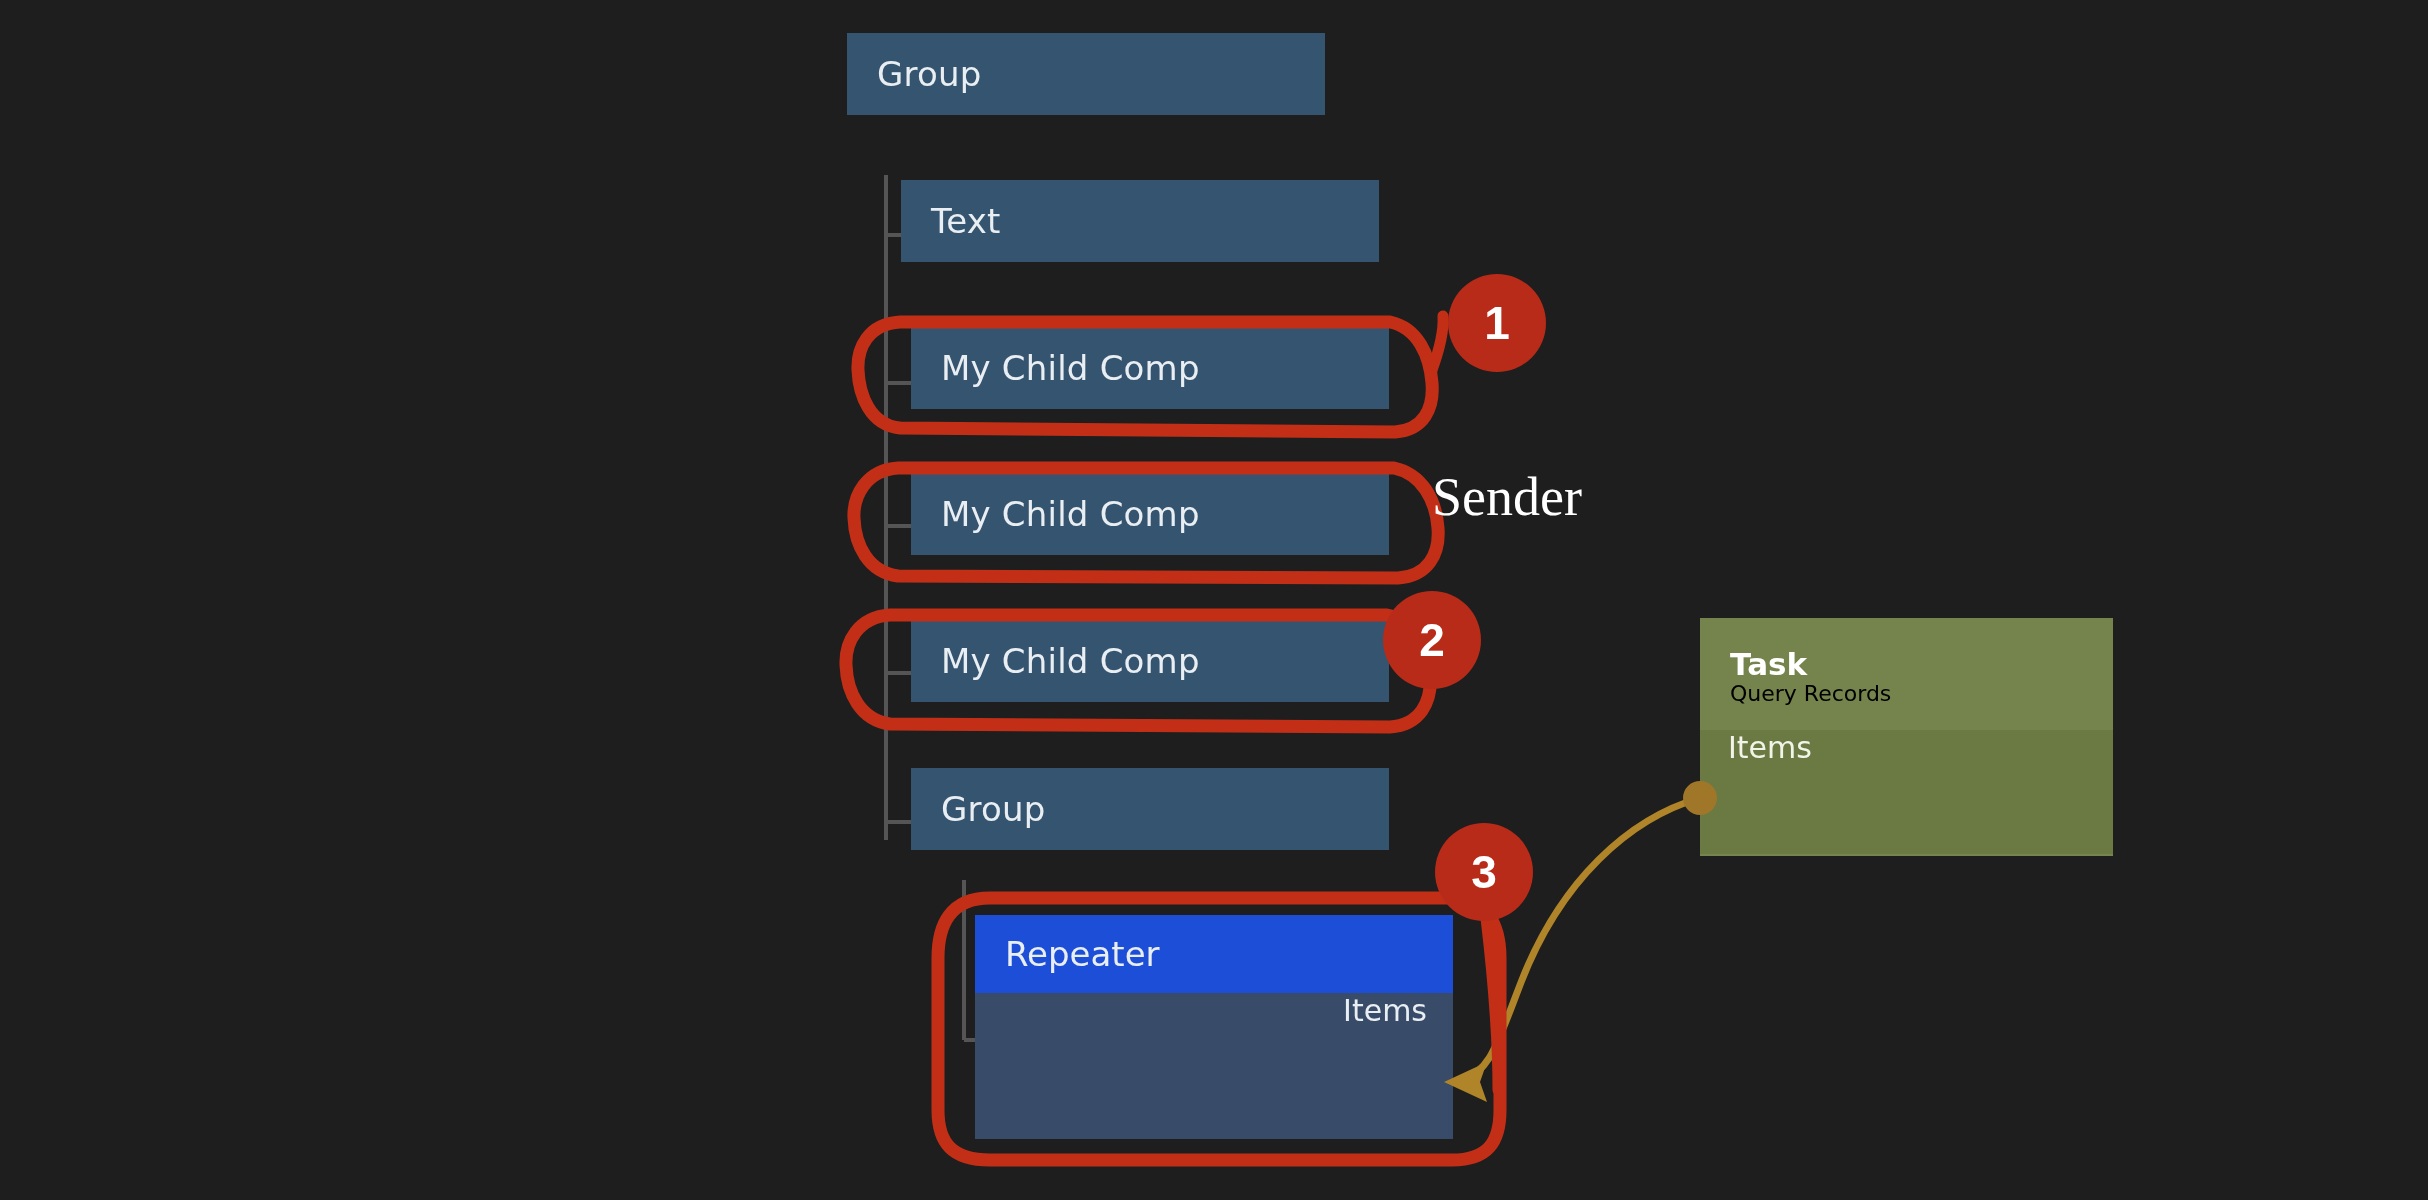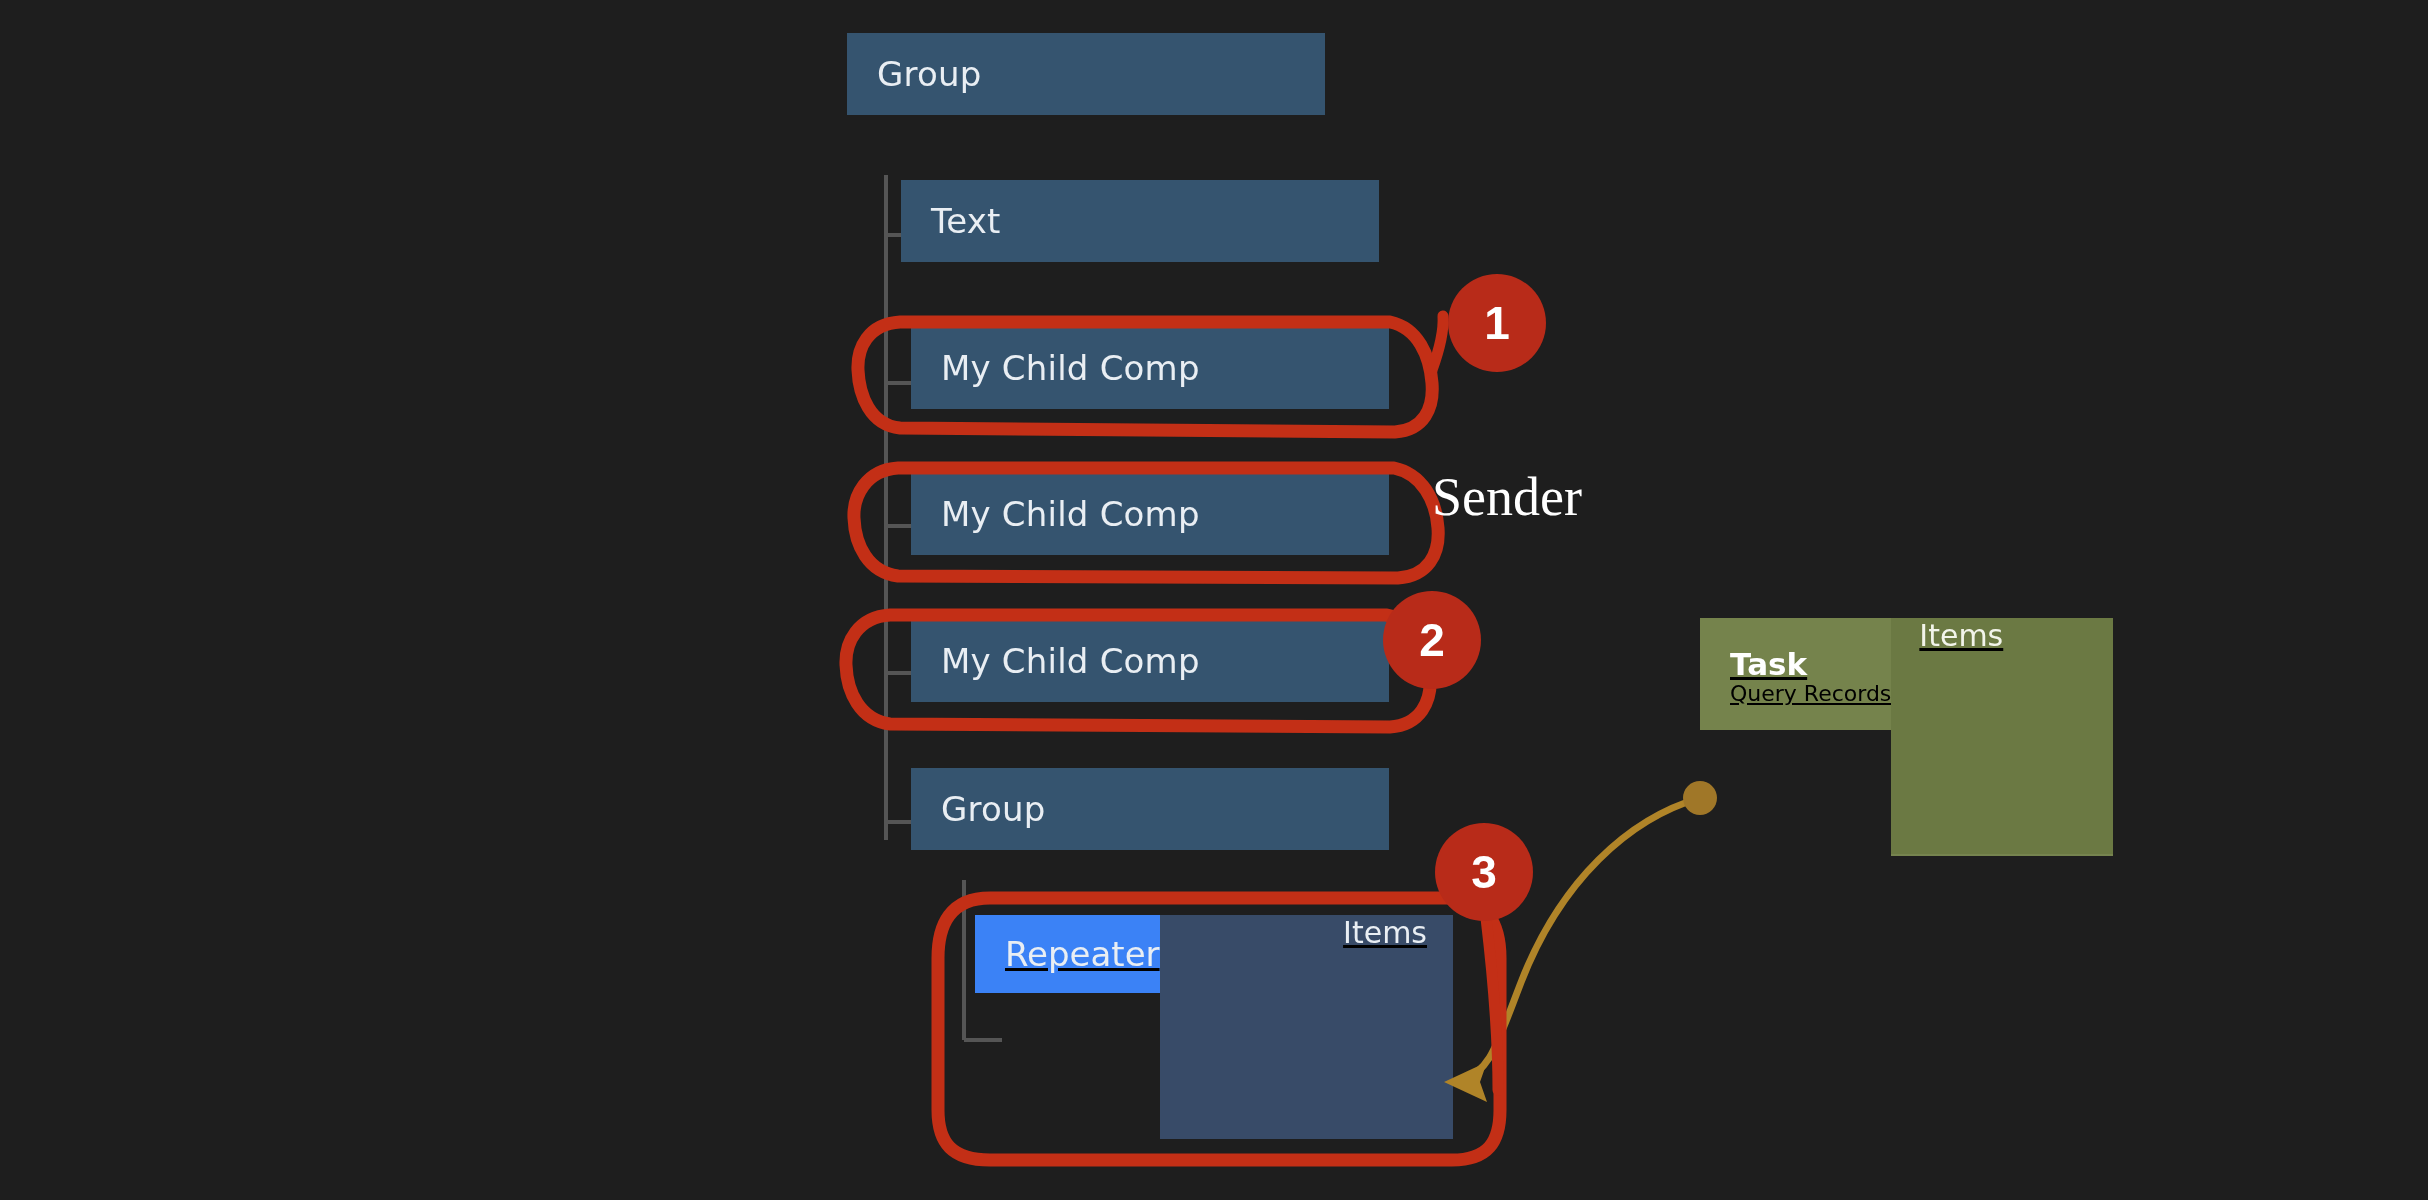--- a/index.html
+++ b/index.html
@@ -33,39 +33,38 @@
   }
   .node-label {
     pointer-events: none;
   }
 
   
   .panel {
     position: absolute;
     box-sizing: border-box;
     display: flex;
-    flex-direction: row;
+    flex-direction: column;
     overflow: hidden;
-    text-decoration: underline;
   }
   .panel-head {
     display: flex;
     align-items: center;
     color: #e9eef3;
     font-size: 34px;
     padding-left: 30px;
     white-space: nowrap;
   }
   .panel-body {
     flex: 1;
     display: flex;
     align-items: flex-start;
     white-space: nowrap;
   }
-  .repeater .panel-head { background: #3b82f6; height: 78px; }
+  .repeater .panel-head { background: #1d4ed8; height: 78px; }
   .repeater .panel-body { background: #384b68; justify-content: flex-end; padding-right: 26px; }
   .repeater .port-label { color: #e9eef3; font-size: 30px; }
 
   
   .task .panel-head {
     background: #75834c;
     height: 106px;
     align-items: flex-start;
     flex-direction: column;
     justify-content: center;

